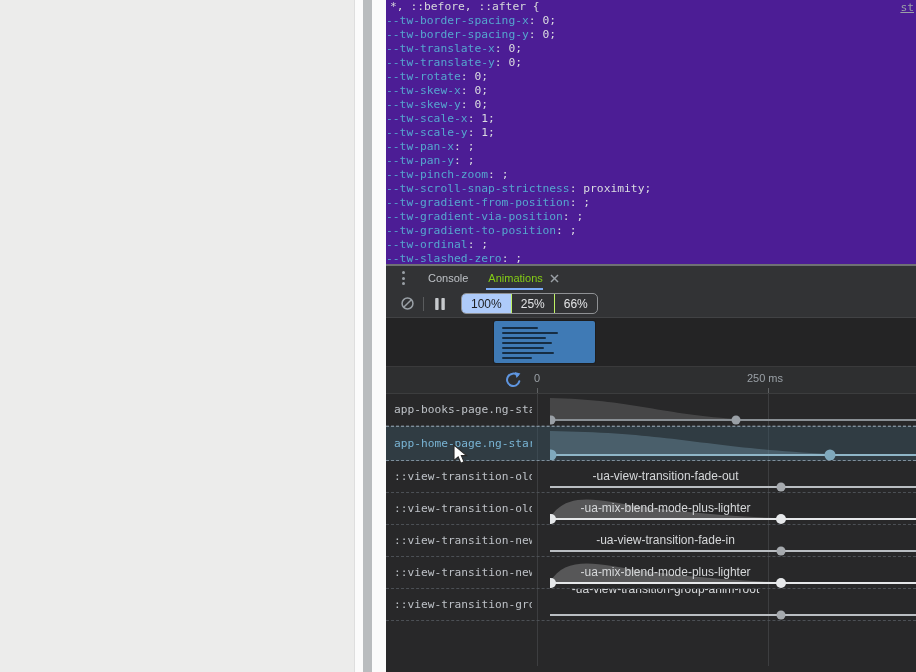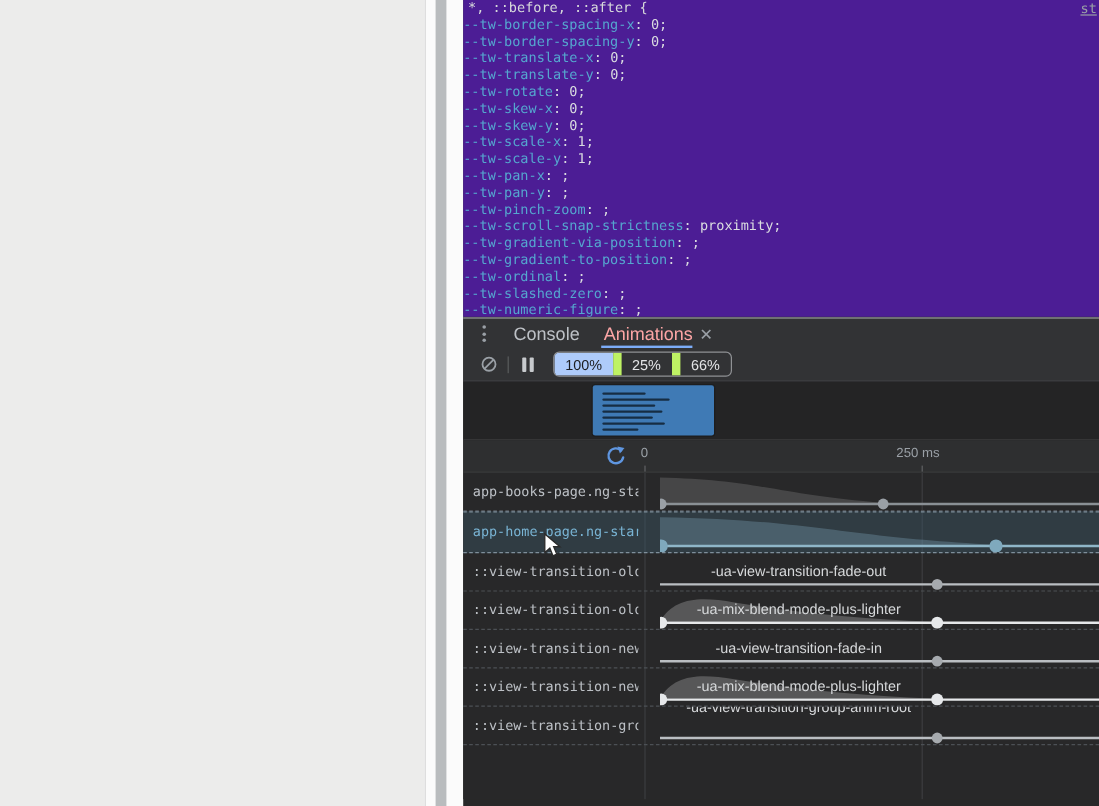--- a/index.html
+++ b/index.html
@@ -23,31 +23,31 @@
   .prop-name{color:#55a6cf;}
   .prop-punct,.prop-value{color:#dadce0;}
   .source-link{position:absolute;top:1px;right:2px;color:#9aa0a6;text-decoration:underline;cursor:pointer;}
   
   .drawer-divider{height:2px;background:#6f7173;}
   
   .tab-bar{height:24px;background:#323335;display:flex;align-items:center;padding-left:8px;}
   .kebab{width:14px;height:16px;display:flex;flex-direction:column;align-items:center;justify-content:center;gap:2.5px;margin:0 8px 0 2px;cursor:pointer;}
   .kebab i{width:3px;height:3px;border-radius:50%;background:#9aa0a6;display:block;}
   .drawer-tab{display:flex;align-items:center;height:24px;padding:0 10px;position:relative;cursor:pointer;}
-  .tab-label{font-size:15px;color:#bdc1c6;}
-  .drawer-tab.active .tab-label{color:#fca5a5;}
+  .tab-label{font-size:11px;color:#bdc1c6;}
+  .drawer-tab.active .tab-label{color:#84cc16;}
   .drawer-tab.active::after{content:"";position:absolute;left:8px;right:26px;bottom:0;height:2px;background:#7cacf8;}
   .tab-close{margin-left:7px;display:flex;align-items:center;}
   
   .anim-toolbar{height:27px;background:#323335;border-bottom:1px solid #414244;display:flex;align-items:center;padding-left:12px;}
   .tool-icon{display:flex;align-items:center;justify-content:center;width:18px;height:18px;cursor:pointer;}
   .toolbar-sep{width:1px;height:14px;background:#5a5c5e;margin:0 7px;}
   .speed-group{display:flex;margin-left:12px;border:1px solid #8f9194;border-radius:5px;overflow:hidden;height:19px;}
   .speed-btn{font-size:12px;color:#e3e4e6;background:transparent;border:none;padding:0 9px;height:100%;cursor:pointer;
-    font-family:"Liberation Sans",sans-serif;border-left:7px solid #bef264;}
+    font-family:"Liberation Sans",sans-serif;border-left:1px solid #bef264;}
   .speed-btn:first-child{border-left:none;}
   .speed-btn.active{background:#aecbfa;color:#1c1d1f;}
   
   .preview-strip{height:48px;background:#242425;border-bottom:1px solid #3a3a3b;position:relative;}
   .preview-thumb{position:absolute;left:108px;top:3px;width:101px;height:42px;background:#3f7ab5;border-radius:2px;
     box-shadow:0 0 0 1px #1d1d1e;padding:6px 0 0 8px;box-sizing:border-box;cursor:pointer;}
   .preview-thumb i{display:block;height:2px;background:rgba(10,20,30,0.75);margin-bottom:3px;border-radius:1px;}
   .preview-thumb i:nth-child(1){width:36px;}
   .preview-thumb i:nth-child(2){width:56px;}
   .preview-thumb i:nth-child(3){width:44px;}
@@ -94,20 +94,21 @@
         <div class="code-line decl"><span class="prop-name">--tw-translate-y</span><span class="prop-punct">: </span><span class="prop-value">0</span><span class="prop-punct">;</span></div>
         <div class="code-line decl"><span class="prop-name">--tw-rotate</span><span class="prop-punct">: </span><span class="prop-value">0</span><span class="prop-punct">;</span></div>
         <div class="code-line decl"><span class="prop-name">--tw-skew-x</span><span class="prop-punct">: </span><span class="prop-value">0</span><span class="prop-punct">;</span></div>
         <div class="code-line decl"><span class="prop-name">--tw-skew-y</span><span class="prop-punct">: </span><span class="prop-value">0</span><span class="prop-punct">;</span></div>
         <div class="code-line decl"><span class="prop-name">--tw-scale-x</span><span class="prop-punct">: </span><span class="prop-value">1</span><span class="prop-punct">;</span></div>
         <div class="code-line decl"><span class="prop-name">--tw-scale-y</span><span class="prop-punct">: </span><span class="prop-value">1</span><span class="prop-punct">;</span></div>
         <div class="code-line decl"><span class="prop-name">--tw-pan-x</span><span class="prop-punct">: </span><span class="prop-value"></span><span class="prop-punct">;</span></div>
         <div class="code-line decl"><span class="prop-name">--tw-pan-y</span><span class="prop-punct">: </span><span class="prop-value"></span><span class="prop-punct">;</span></div>
         <div class="code-line decl"><span class="prop-name">--tw-pinch-zoom</span><span class="prop-punct">: </span><span class="prop-value"></span><span class="prop-punct">;</span></div>
         <div class="code-line decl"><span class="prop-name">--tw-scroll-snap-strictness</span><span class="prop-punct">: </span><span class="prop-value">proximity</span><span class="prop-punct">;</span></div>
+        <div class="code-line decl"><span class="prop-name">--tw-gradient-from-position</span><span class="prop-punct">: </span><span class="prop-value"></span><span class="prop-punct">;</span></div>
         <div class="code-line decl"><span class="prop-name">--tw-gradient-via-position</span><span class="prop-punct">: </span><span class="prop-value"></span><span class="prop-punct">;</span></div>
         <div class="code-line decl"><span class="prop-name">--tw-gradient-to-position</span><span class="prop-punct">: </span><span class="prop-value"></span><span class="prop-punct">;</span></div>
         <div class="code-line decl"><span class="prop-name">--tw-ordinal</span><span class="prop-punct">: </span><span class="prop-value"></span><span class="prop-punct">;</span></div>
         <div class="code-line decl"><span class="prop-name">--tw-slashed-zero</span><span class="prop-punct">: </span><span class="prop-value"></span><span class="prop-punct">;</span></div>
         <div class="code-line decl"><span class="prop-name">--tw-numeric-figure</span><span class="prop-punct">: </span><span class="prop-value"></span><span class="prop-punct">;</span></div>
       </div>
     <span class="source-link">st</span>
   </div>
 
   <div class="drawer-divider"></div>

